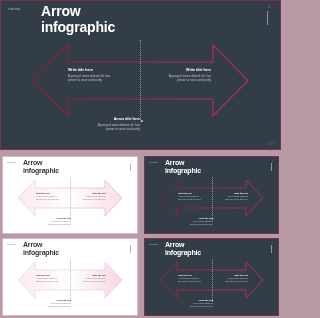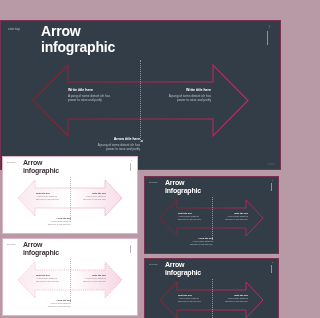--- a/index.html
+++ b/index.html
@@ -13,21 +13,21 @@
     font-family: "Liberation Sans", sans-serif;
     overflow: hidden;
   }
 
   
   .slide {
     position: relative;
     overflow: hidden;
     box-sizing: border-box;
   }
-  .slide.dark { background: #333d47; margin-top: 20px; }
+  .slide.dark { background: #333d47; }
   .slide.light { background: #ffffff; }
 
   .inner-frame {
     position: absolute;
     inset: 0;
     border: 1px solid rgba(179, 40, 90, 0.55);
     box-sizing: border-box;
     pointer-events: none;
   }
   .slide.light .inner-frame { border-color: rgba(179, 40, 90, 0.35); }

